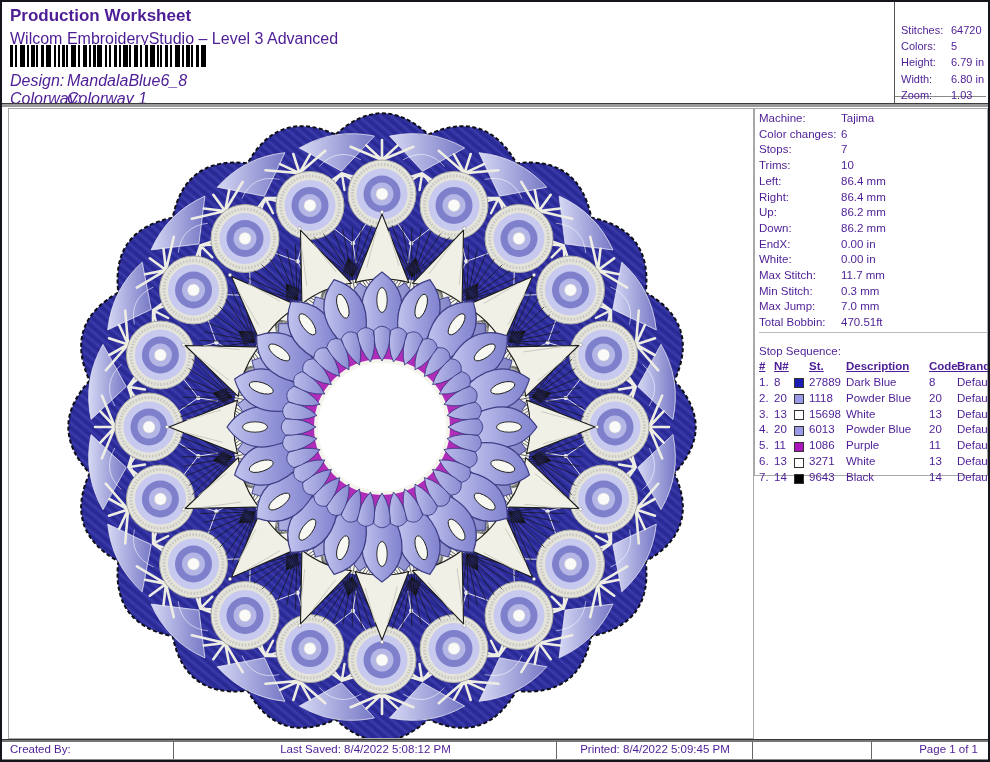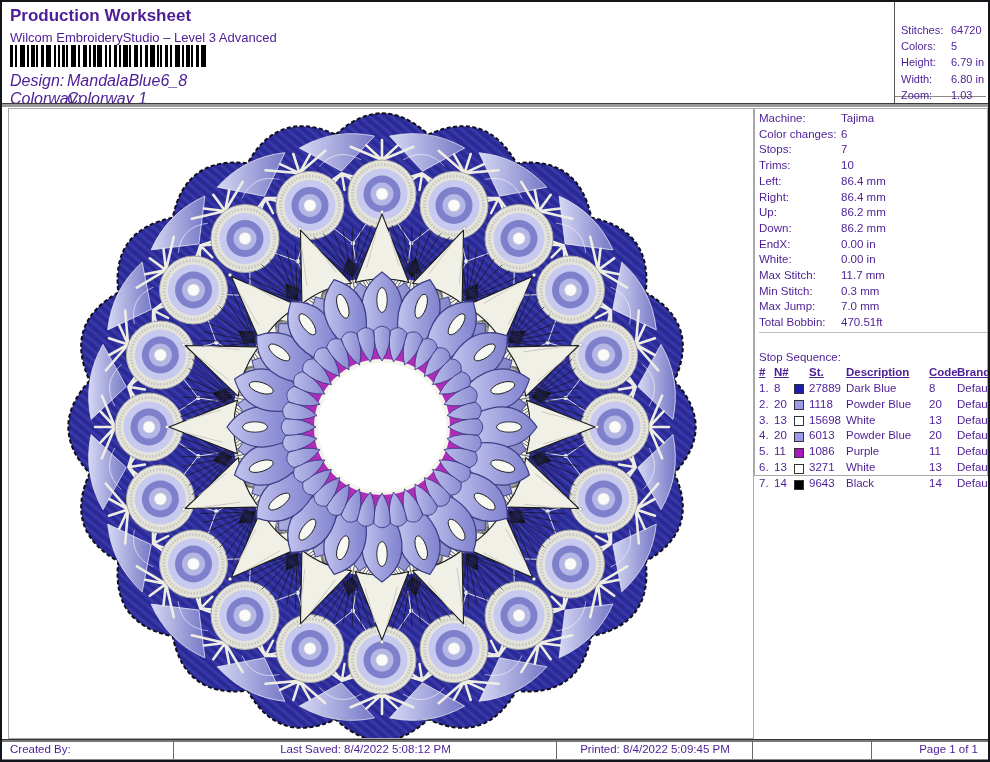--- a/index.html
+++ b/index.html
@@ -1,32 +1,32 @@
 <!DOCTYPE html>
 <html><head>
 <meta charset="utf-8">
 <style>
   html,body{margin:0;padding:0;background:#e5e5e5;font-family:"Liberation Sans",sans-serif;}
   .page{position:relative;width:986px;height:758px;background:#fff;border:2px solid #15151c;overflow:hidden;color:#4c1d95;}
   .abs{position:absolute;}
   .title{left:8px;top:4px;font-size:17px;font-weight:bold;}
-  .subtitle{left:8px;top:28px;font-size:13px;}
+  .subtitle{left:8px;top:28px;font-size:16px;}
   #barcode{left:8px;top:43px;}
   .kv{font-size:16px;font-style:italic;}
   .kv .k{position:absolute;left:8px;}
   .kv .v{position:absolute;left:65px;}
   .hdr-vline{left:892px;top:0;width:1px;height:101px;background:#555;}
   .stats{left:893px;top:0;width:91px;height:95px;border-bottom:1px solid #888;padding-top:20px;box-sizing:border-box;}
   .s-row{display:grid;grid-template-columns:50px 1fr;font-size:11px;line-height:16.2px;padding-left:6px;}
   .hdr-rule{left:0;top:101px;width:986px;height:3px;background:#9a9a9a;border-top:1px solid #3c3c3c;}
   .design-panel{left:6px;top:106px;width:746px;height:631px;border:1px solid #a8a8a8;box-sizing:border-box;overflow:hidden;background:#fff;}
   #mandala-svg{position:absolute;left:43px;top:-12px;width:660px;height:660px;}
   .info-panel{left:752px;top:106px;width:234px;height:368px;border:1px solid #a8a8a8;box-sizing:border-box;padding:2px 0 0 4px;background:#fff;}
   .m-row{display:grid;grid-template-columns:82px 1fr;font-size:11.5px;line-height:15.7px;}
-  .stop-title{font-size:11.5px;line-height:16px;border-top:1px solid #bbb;margin-top:1px;padding-top:16px;}
+  .stop-title{font-size:11.5px;line-height:16px;border-top:1px solid #bbb;margin-top:1px;padding-top:10px;}
   .t-grid{display:grid;grid-template-columns:15px 20px 15px 37px 83px 28px 1fr;font-size:11.5px;line-height:15.9px;align-items:center;}
   .t-head span{font-weight:bold;text-decoration:underline;}
   .t-right{padding-right:2px;}
   .swatch{width:10px;height:10px;border:1px solid #333;box-sizing:border-box;margin-top:1px;}
   .ftr-rule{left:0;top:737px;width:986px;height:2px;background:#777;border-top:1px solid #333;}
   .footer{left:0;top:739px;width:986px;height:19px;font-size:11.5px;}
   .f-cell{position:absolute;top:2px;}
   .f-line{position:absolute;top:0;width:1px;height:19px;background:#666;}
   .f-bottom{position:absolute;left:0;top:18px;width:986px;height:1px;background:#888;}
 </style>

